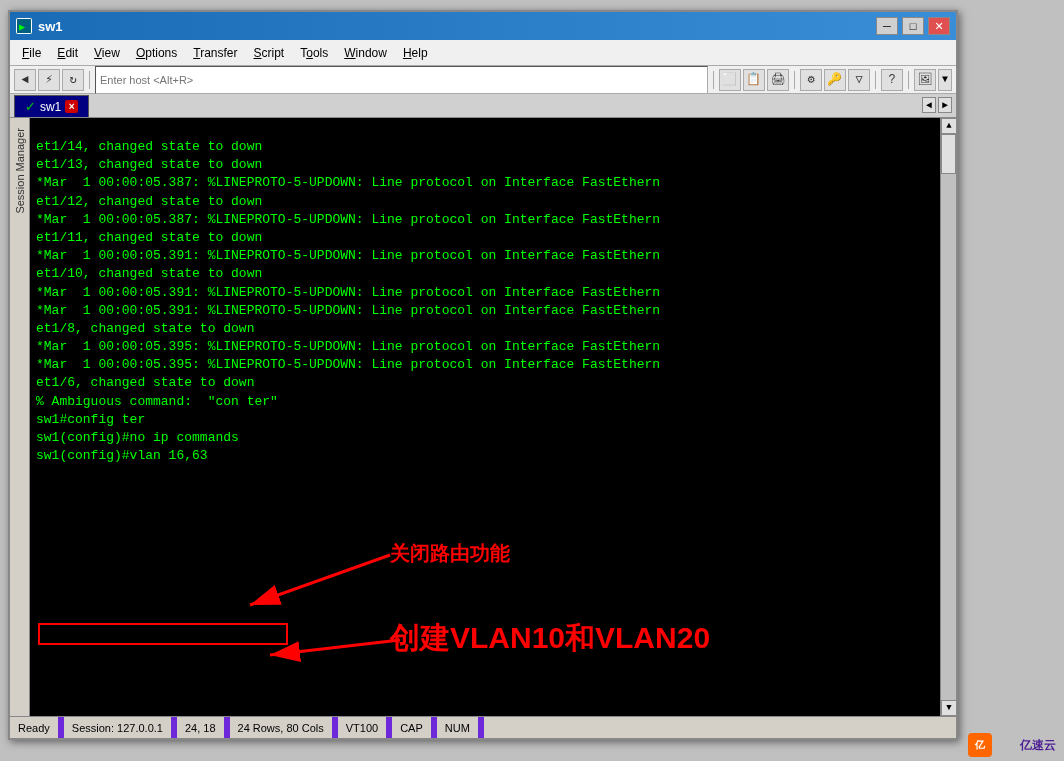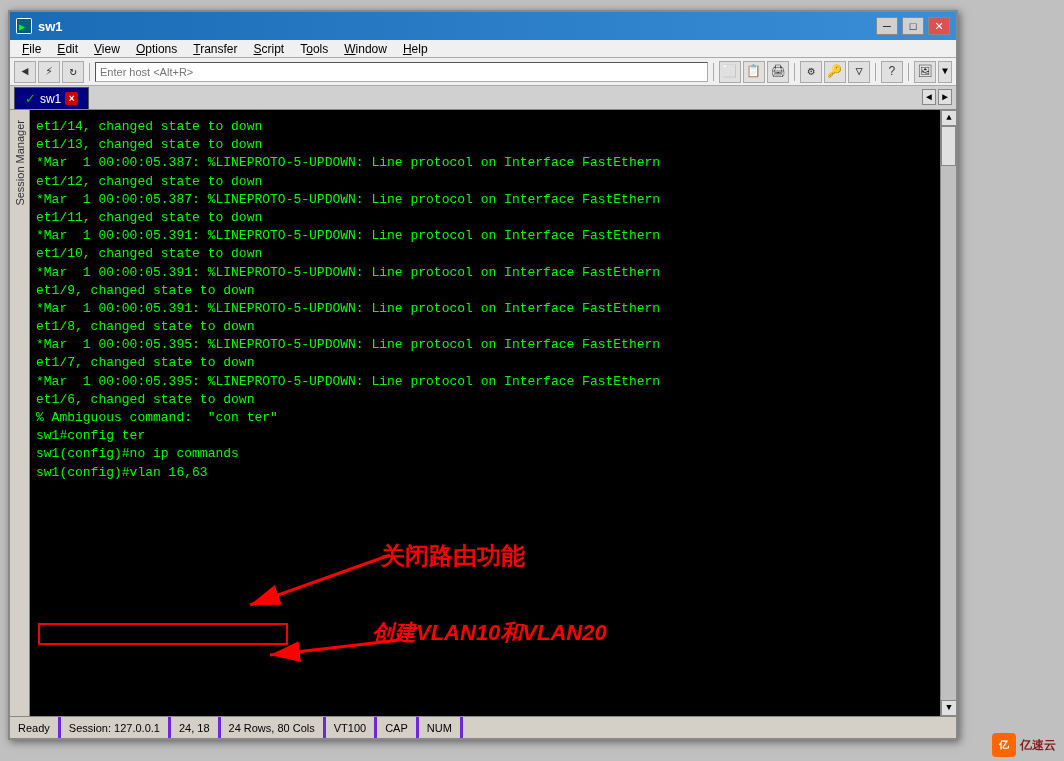--- a/index.html
+++ b/index.html
@@ -79,21 +79,21 @@
       font-size: 11px;
       font-family: Arial, sans-serif;
       cursor: pointer;
       color: #000;
     }
     .title-btn.close { background: #e05050; color: #fff; }
 
     
     .menu-bar {
       background: #f0f0f0;
-      height: 18px;
+      height: 26px;
       display: flex;
       align-items: center;
       padding: 0 4px;
       border-bottom: 1px solid #aaa;
       flex-shrink: 0;
     }
     .menu-item {
       font-family: Arial, sans-serif;
       font-size: 12px;
       padding: 2px 8px;
@@ -126,21 +126,21 @@
       color: #333;
     }
     .toolbar-sep {
       width: 1px;
       height: 18px;
       background: #aaa;
       margin: 0 3px;
     }
     .toolbar-input {
       flex: 1;
-      height: 20px;
+      height: 28px;
       border: 1px inset #aaa;
       background: #fff;
       font-family: Arial, sans-serif;
       font-size: 11px;
       padding: 0 4px;
       color: #555;
     }
     .toolbar-arrow {
       width: 14px;
       height: 22px;
@@ -242,21 +242,21 @@
     }
 
     
     .terminal {
       flex: 1;
       background: #000;
       color: #00ff00;
       font-family: 'Courier New', Courier, monospace;
       font-size: 13px;
       line-height: 1.4;
-      padding: 8px 6px;
+      padding: 20px 6px;
       overflow: hidden;
       position: relative;
     }
     .terminal-line {
       white-space: pre;
       overflow: hidden;
     }
     .terminal-line.green { color: #00ff00; }
 
     
@@ -304,21 +304,21 @@
       padding: 0 8px;
       border-top: 1px solid #888;
       font-family: Arial, sans-serif;
       font-size: 11px;
       color: #000;
       flex-shrink: 0;
       gap: 0;
     }
     .status-section {
       padding: 0 8px;
-      border-right: 3px solid #6d28d9;
+      border-right: 6px solid #6d28d9;
       height: 100%;
       display: flex;
       align-items: center;
       text-align: right;
     }
     .status-section:first-child { padding-left: 0; }
 
     
     .annotation-container {
       position: absolute;
@@ -438,25 +438,23 @@
 
       <div class="terminal-line green">et1/14, changed state to down</div>
           <div class="terminal-line green">et1/13, changed state to down</div>
           <div class="terminal-line green">*Mar  1 00:00:05.387: %LINEPROTO-5-UPDOWN: Line protocol on Interface FastEthern</div>
           <div class="terminal-line green">et1/12, changed state to down</div>
           <div class="terminal-line green">*Mar  1 00:00:05.387: %LINEPROTO-5-UPDOWN: Line protocol on Interface FastEthern</div>
           <div class="terminal-line green">et1/11, changed state to down</div>
           <div class="terminal-line green">*Mar  1 00:00:05.391: %LINEPROTO-5-UPDOWN: Line protocol on Interface FastEthern</div>
           <div class="terminal-line green">et1/10, changed state to down</div>
           <div class="terminal-line green">*Mar  1 00:00:05.391: %LINEPROTO-5-UPDOWN: Line protocol on Interface FastEthern</div>
-          <div class="terminal-line green">et1/9, changed state to down</div>
           <div class="terminal-line green">*Mar  1 00:00:05.391: %LINEPROTO-5-UPDOWN: Line protocol on Interface FastEthern</div>
           <div class="terminal-line green">et1/8, changed state to down</div>
           <div class="terminal-line green">*Mar  1 00:00:05.395: %LINEPROTO-5-UPDOWN: Line protocol on Interface FastEthern</div>
-          <div class="terminal-line green">et1/7, changed state to down</div>
           <div class="terminal-line green">*Mar  1 00:00:05.395: %LINEPROTO-5-UPDOWN: Line protocol on Interface FastEthern</div>
           <div class="terminal-line green">et1/6, changed state to down</div>
           <div class="terminal-line green">% Ambiguous command:  "con ter"</div>
           <div class="terminal-line green">sw1#config ter</div>
           <div class="terminal-line green">sw1(config)#no ip commands</div>
           <div class="terminal-line green">sw1(config)#vlan 16,63</div>
         </div>
 
       <div class="scrollbar">
         <div class="scrollbar-btn">▲</div>
@@ -499,32 +497,32 @@
 
     <svg class="red-arrow" style="left: 200px; top: 545px; width: 230px; height: 80px;" viewBox="0 0 230 80">
       <defs>
         <marker id="arrowhead1" markerWidth="10" markerHeight="7" refX="10" refY="3.5" orient="auto">
           <polygon points="0 0, 10 3.5, 0 7" fill="#ff0000"></polygon>
         </marker>
       </defs>
       <line x1="190" y1="10" x2="50" y2="60" stroke="#ff0000" stroke-width="3" marker-end="url(#arrowhead1)"></line>
     </svg>
 
-    <div class="annotation-text" style="left: 381px; top: 540px; font-size: 24px;">关闭路由功能</div>
+    <div class="annotation-text" style="left: 390px; top: 540px; font-size: 20px;">关闭路由功能</div>
 
     <svg class="red-arrow" style="left: 240px; top: 620px; width: 200px; height: 70px;" viewBox="0 0 200 70">
       <defs>
         <marker id="arrowhead2" markerWidth="10" markerHeight="7" refX="10" refY="3.5" orient="auto">
           <polygon points="0 0, 10 3.5, 0 7" fill="#ff0000"></polygon>
         </marker>
       </defs>
       <line x1="160" y1="20" x2="30" y2="35" stroke="#ff0000" stroke-width="3" marker-end="url(#arrowhead2)"></line>
     </svg>
 
-    <div class="annotation-text" style="left: 372px; top: 618px; font-size: 22px; font-style: italic;">创建VLAN10和VLAN20</div>
+    <div class="annotation-text" style="left: 390px; top: 618px; font-size: 30px;">创建VLAN10和VLAN20</div>
   </div>
 
   <div style="position: absolute; bottom: 4px; right: 8px; display: flex; align-items: center; gap: 4px;">
     <div class="brand-logo">亿</div>
-    <span style="font-family: Liberation Serif, serif; font-size: 12px; color: #7f1d1d; font-weight: bold;">亿速云</span>
+    <span style="font-family: Liberation Serif, serif; font-size: 12px; color: #4c1d95; font-weight: bold; margin-left: 24px;">亿速云</span>
   </div>
 
 </div>
 
 </body></html>

